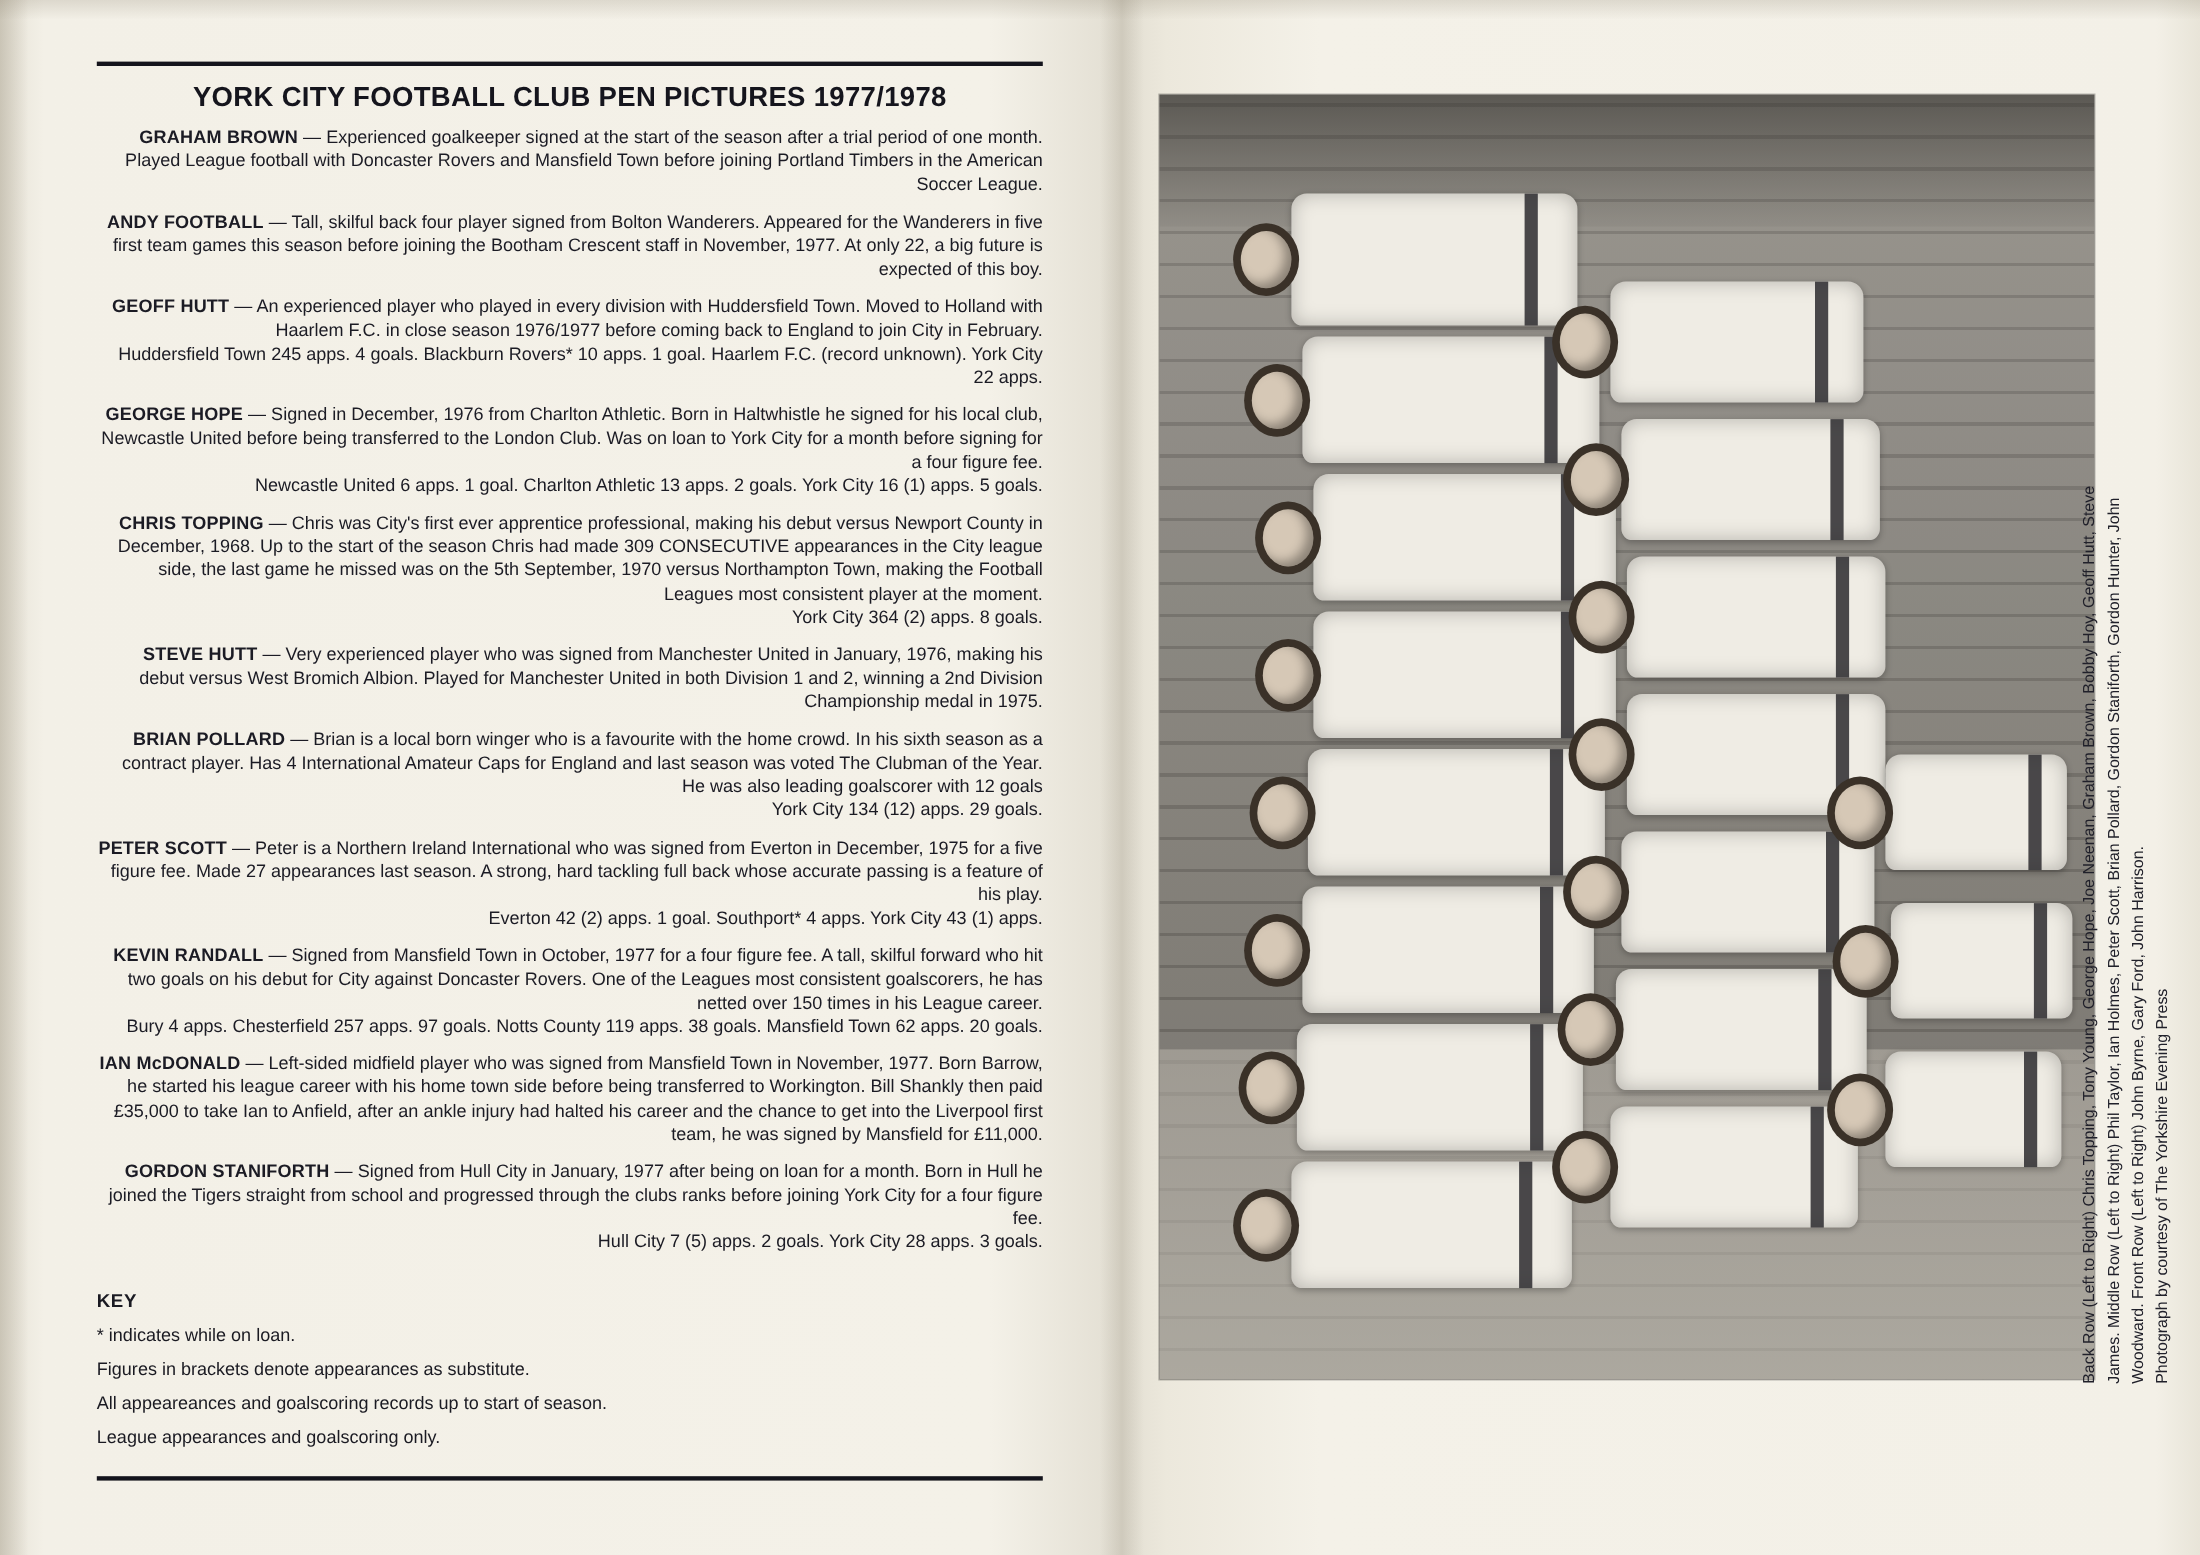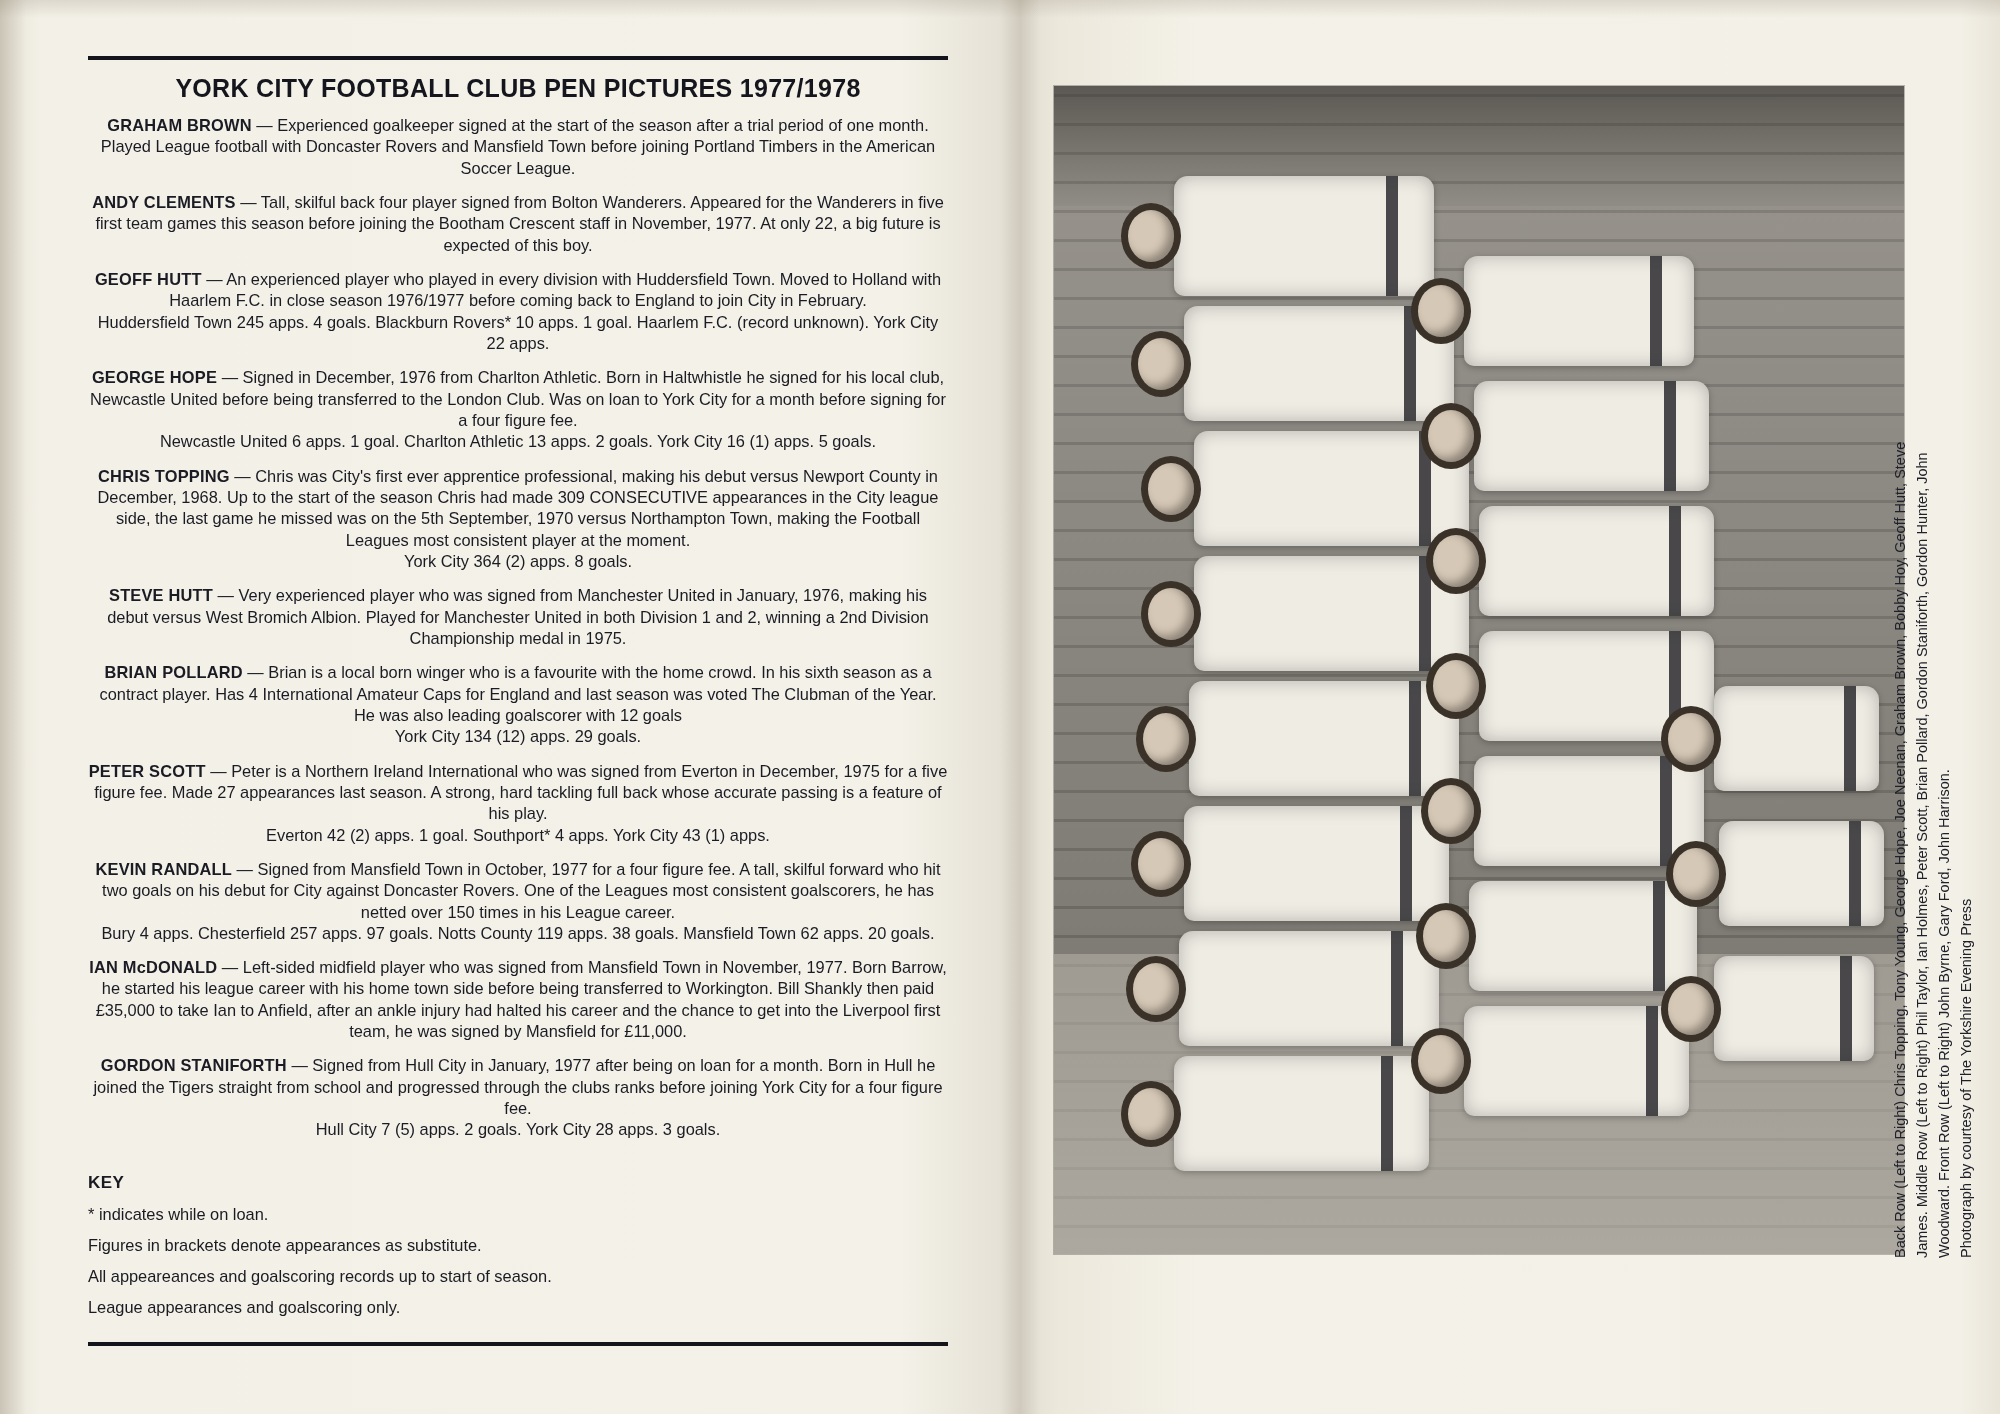--- a/index.html
+++ b/index.html
@@ -69,21 +69,21 @@
     font-size: 25px;
     font-weight: bold;
     letter-spacing: 0.3px;
     margin: 14px 0 12px 0;
     color: #15151d;
   }
   .entry {
     margin-bottom: 13px;
     font-size: 16.4px;
     line-height: 1.30;
-    text-align: center;
+    text-align: right;
     color: #1b1b24;
   }
   .entry .pname {
     font-weight: bold;
     letter-spacing: 0.2px;
   }
   .entry .stats {
     display: block;
   }
   .key-head {
@@ -201,21 +201,21 @@
   <div class="left-page">
     <div class="rule"></div>
     <div class="title">YORK CITY FOOTBALL CLUB PEN PICTURES 1977/1978</div>
 
     <div class="entry">
       <span class="pname">GRAHAM BROWN</span>
       <span>— Experienced goalkeeper signed at the start of the season after a trial period of one month. Played League football with Doncaster Rovers and Mansfield Town before joining Portland Timbers in the American Soccer League.</span>
     </div>
 
     <div class="entry">
-      <span class="pname">ANDY CLEMENTS</span>
+      <span class="pname">ANDY FOOTBALL</span>
       <span>— Tall, skilful back four player signed from Bolton Wanderers. Appeared for the Wanderers in five first team games this season before joining the Bootham Crescent staff in November, 1977. At only 22, a big future is expected of this boy.</span>
     </div>
 
     <div class="entry">
       <span class="pname">GEOFF HUTT</span>
       <span>— An experienced player who played in every division with Huddersfield Town. Moved to Holland with Haarlem F.C. in close season 1976/1977 before coming back to England to join City in February.</span>
       <span class="stats">Huddersfield Town 245 apps. 4 goals.   Blackburn Rovers* 10 apps. 1 goal.   Haarlem F.C. (record unknown).   York City 22 apps.</span>
     </div>
 
     <div class="entry">

